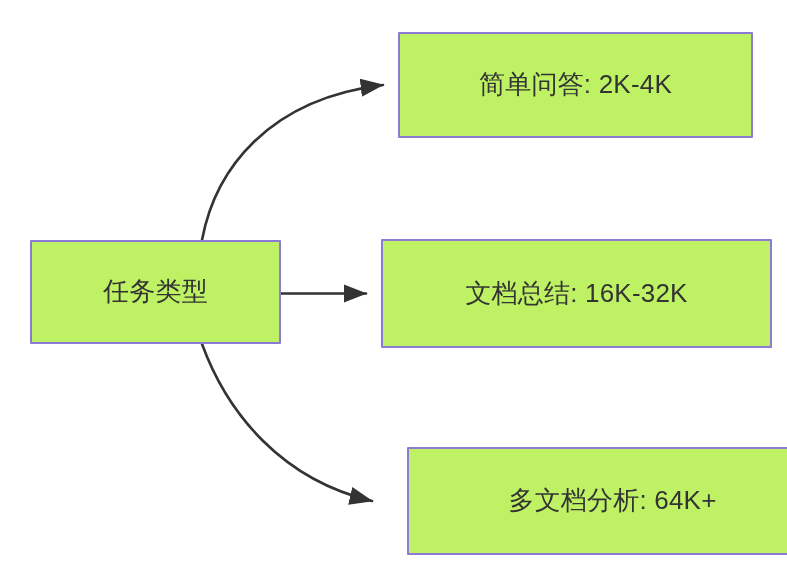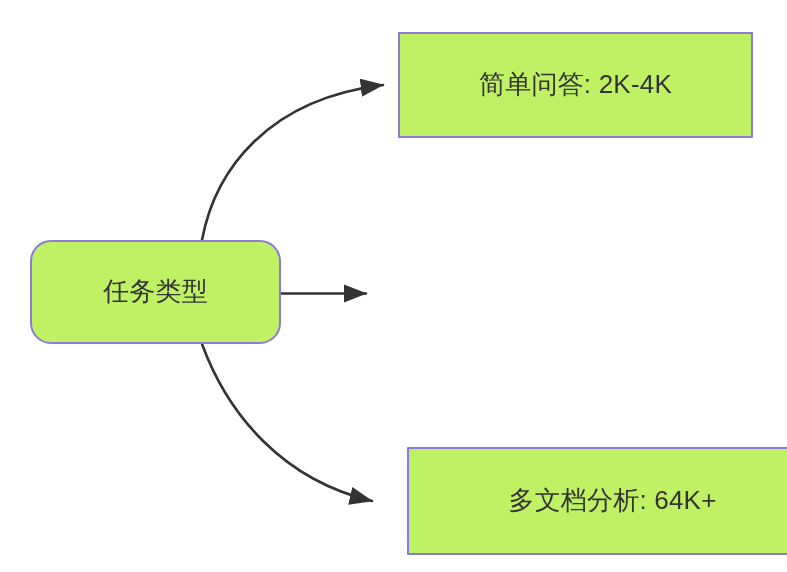--- a/index.html
+++ b/index.html
@@ -43,21 +43,20 @@
     user-select: none;
   }
   .node-label {
     display: block;
   }
   #node-source {
     left: 30px;
     top: 240px;
     width: 251px;
     height: 104px;
-    border-radius: 21px;
   }
   #node-simple-qa {
     left: 398px;
     top: 32px;
     width: 355px;
     height: 106px;
   }
   #node-doc-summary {
     left: 381px;
     top: 239px;
@@ -91,18 +90,21 @@
   </svg>
 
   <div class="node" id="node-source">
     <span class="node-label">任务类型</span>
   </div>
 
   <div class="node" id="node-simple-qa">
     <span class="node-label">简单问答: 2K-4K</span>
   </div>
 
+  <div class="node" id="node-doc-summary">
+    <span class="node-label">文档总结: 16K-32K</span>
+  </div>
 
   <div class="node" id="node-multi-doc">
     <span class="node-label">多文档分析: 64K+</span>
   </div>
 
 </div>
 
 </body></html>

